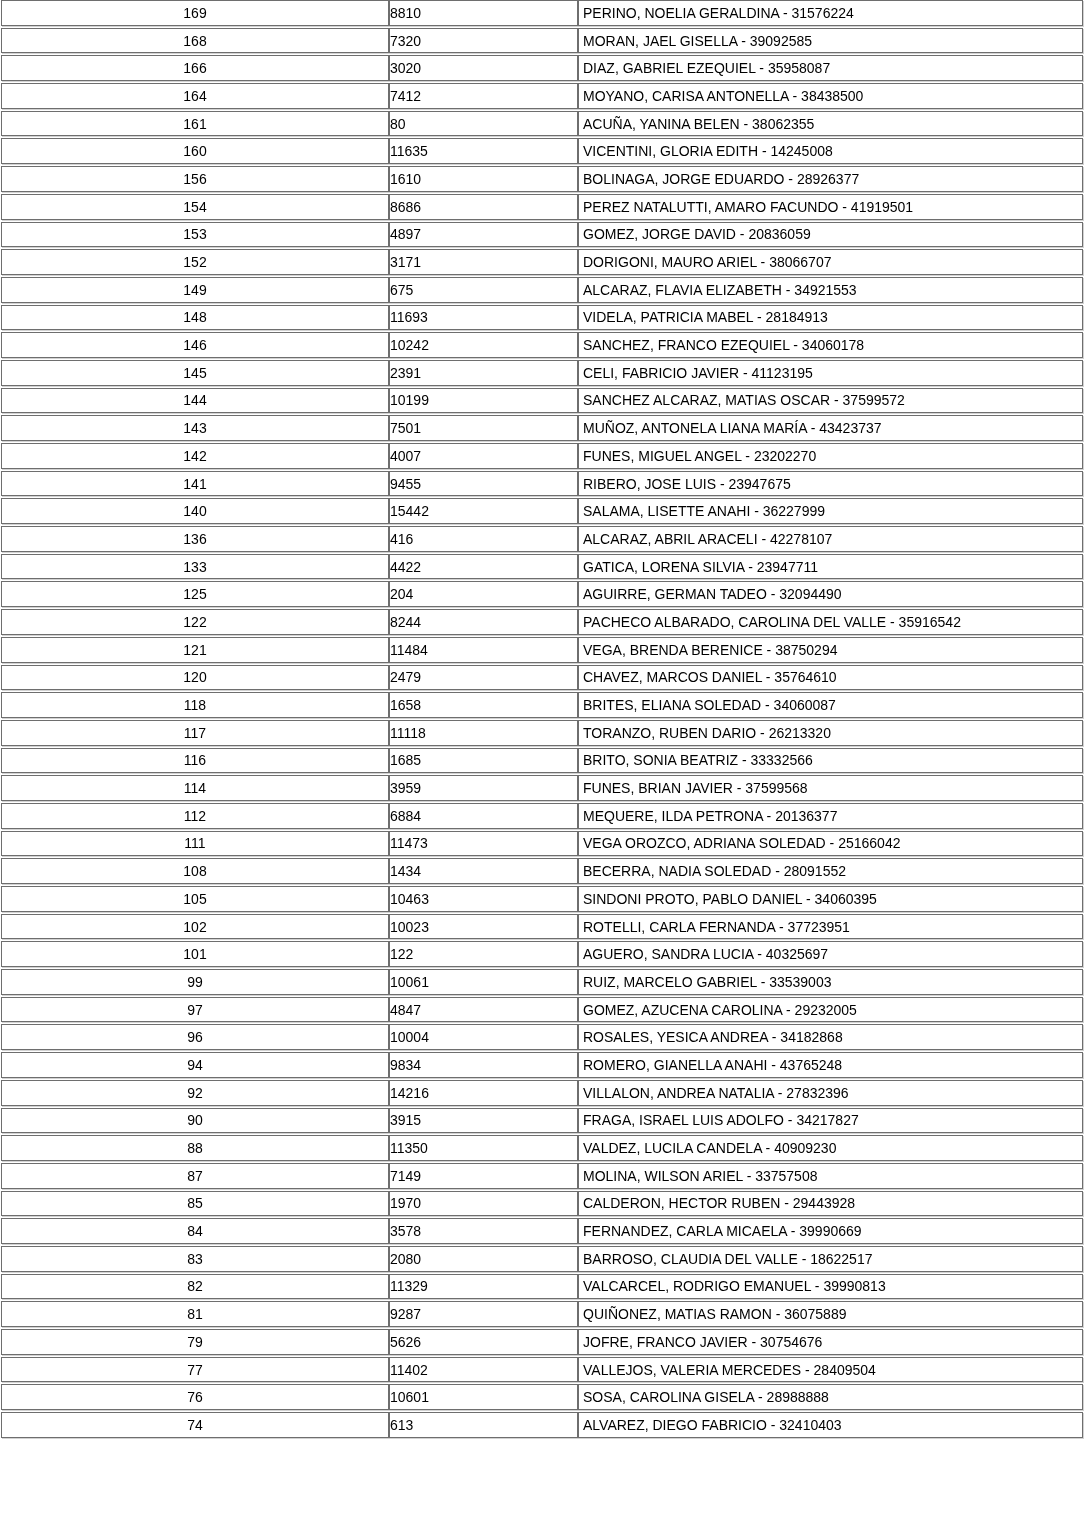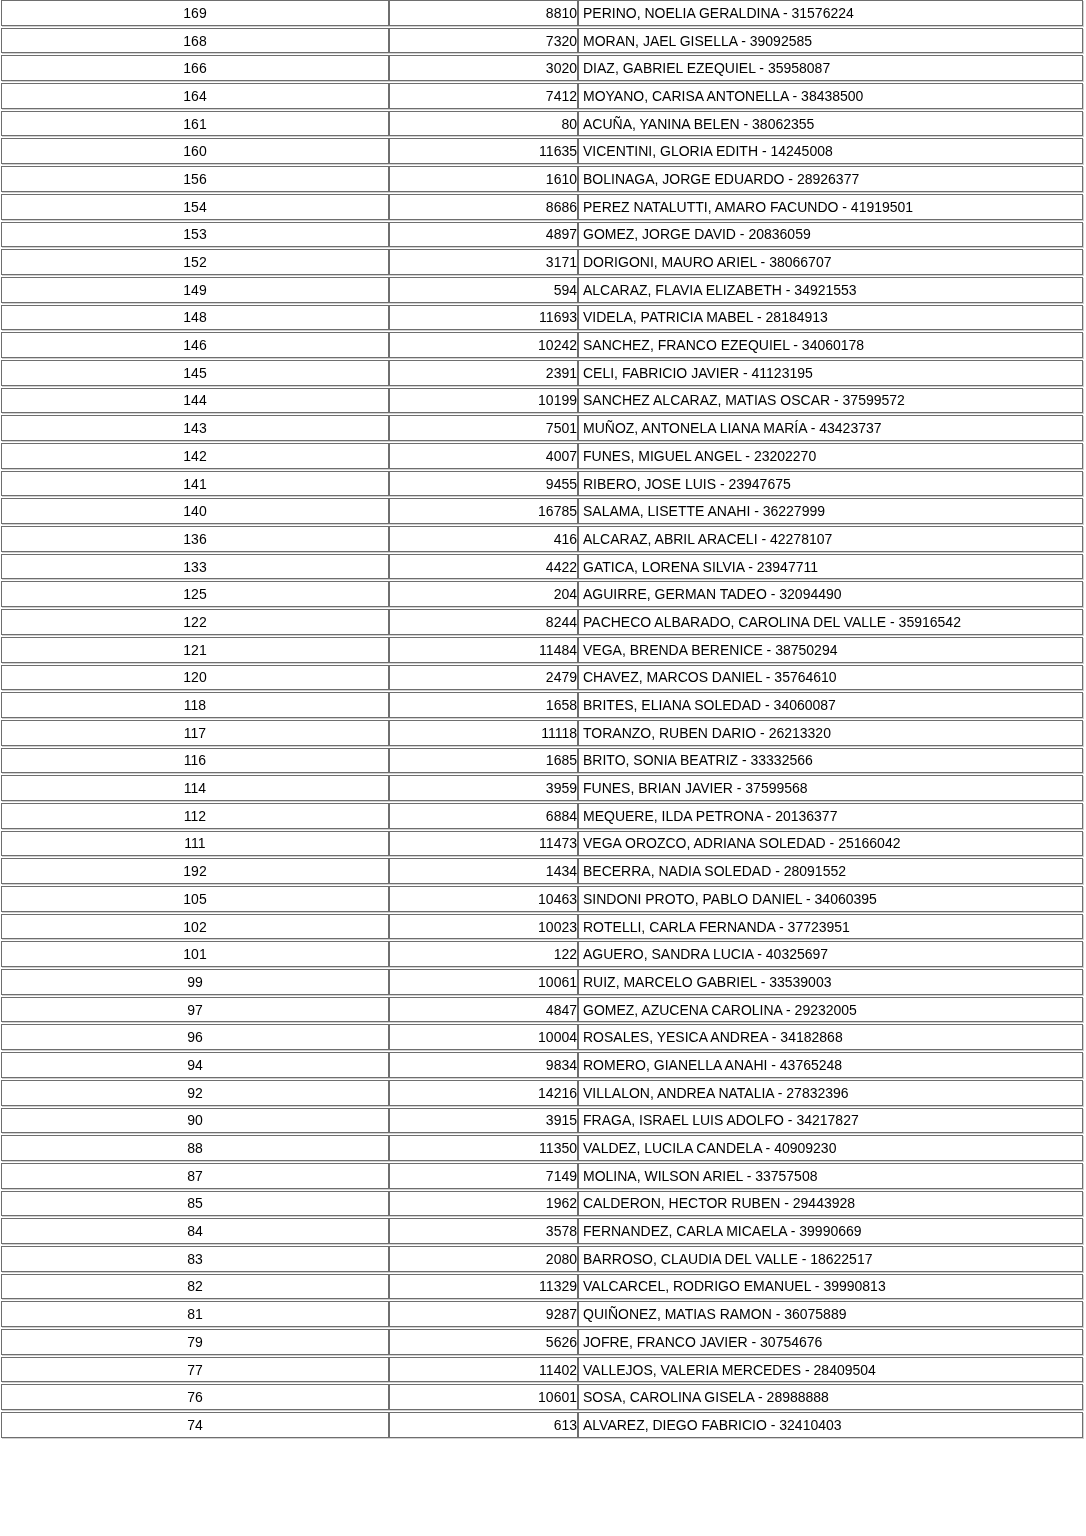--- a/index.html
+++ b/index.html
@@ -31,21 +31,21 @@
     height: 23.7px;
     font-size: 14px;
     color: #000000;
     background: #ffffff;
     vertical-align: middle;
     white-space: nowrap;
     overflow: hidden;
     padding: 0;
   }
   table.roster td.c0 { width: 386px; text-align: center; }
-  table.roster td.c1 { width: 187px; text-align: right; }
+  table.roster td.c1 { width: 187px; text-align: left; }
   table.roster td.c2 { width: 499px; text-align: left; padding-left: 4px; }
 </style>
 </head>
 <body>
 
 <div class="page">
   <table class="roster">
     <tbody>
         <tr>
           <td class="c0">169</td>
@@ -92,21 +92,21 @@
           <td class="c1">4897</td>
           <td class="c2">GOMEZ, JORGE DAVID - 20836059</td>
         </tr>
         <tr>
           <td class="c0">152</td>
           <td class="c1">3171</td>
           <td class="c2">DORIGONI, MAURO ARIEL - 38066707</td>
         </tr>
         <tr>
           <td class="c0">149</td>
-          <td class="c1">594</td>
+          <td class="c1">675</td>
           <td class="c2">ALCARAZ, FLAVIA ELIZABETH - 34921553</td>
         </tr>
         <tr>
           <td class="c0">148</td>
           <td class="c1">11693</td>
           <td class="c2">VIDELA, PATRICIA MABEL - 28184913</td>
         </tr>
         <tr>
           <td class="c0">146</td>
           <td class="c1">10242</td>
@@ -132,21 +132,21 @@
           <td class="c1">4007</td>
           <td class="c2">FUNES, MIGUEL ANGEL - 23202270</td>
         </tr>
         <tr>
           <td class="c0">141</td>
           <td class="c1">9455</td>
           <td class="c2">RIBERO, JOSE LUIS - 23947675</td>
         </tr>
         <tr>
           <td class="c0">140</td>
-          <td class="c1">16785</td>
+          <td class="c1">15442</td>
           <td class="c2">SALAMA, LISETTE ANAHI - 36227999</td>
         </tr>
         <tr>
           <td class="c0">136</td>
           <td class="c1">416</td>
           <td class="c2">ALCARAZ, ABRIL ARACELI - 42278107</td>
         </tr>
         <tr>
           <td class="c0">133</td>
           <td class="c1">4422</td>
@@ -196,21 +196,21 @@
           <td class="c0">112</td>
           <td class="c1">6884</td>
           <td class="c2">MEQUERE, ILDA PETRONA - 20136377</td>
         </tr>
         <tr>
           <td class="c0">111</td>
           <td class="c1">11473</td>
           <td class="c2">VEGA OROZCO, ADRIANA SOLEDAD - 25166042</td>
         </tr>
         <tr>
-          <td class="c0">192</td>
+          <td class="c0">108</td>
           <td class="c1">1434</td>
           <td class="c2">BECERRA, NADIA SOLEDAD - 28091552</td>
         </tr>
         <tr>
           <td class="c0">105</td>
           <td class="c1">10463</td>
           <td class="c2">SINDONI PROTO, PABLO DANIEL - 34060395</td>
         </tr>
         <tr>
           <td class="c0">102</td>
@@ -257,21 +257,21 @@
           <td class="c1">11350</td>
           <td class="c2">VALDEZ, LUCILA CANDELA - 40909230</td>
         </tr>
         <tr>
           <td class="c0">87</td>
           <td class="c1">7149</td>
           <td class="c2">MOLINA, WILSON ARIEL - 33757508</td>
         </tr>
         <tr>
           <td class="c0">85</td>
-          <td class="c1">1962</td>
+          <td class="c1">1970</td>
           <td class="c2">CALDERON, HECTOR RUBEN - 29443928</td>
         </tr>
         <tr>
           <td class="c0">84</td>
           <td class="c1">3578</td>
           <td class="c2">FERNANDEZ, CARLA MICAELA - 39990669</td>
         </tr>
         <tr>
           <td class="c0">83</td>
           <td class="c1">2080</td>

